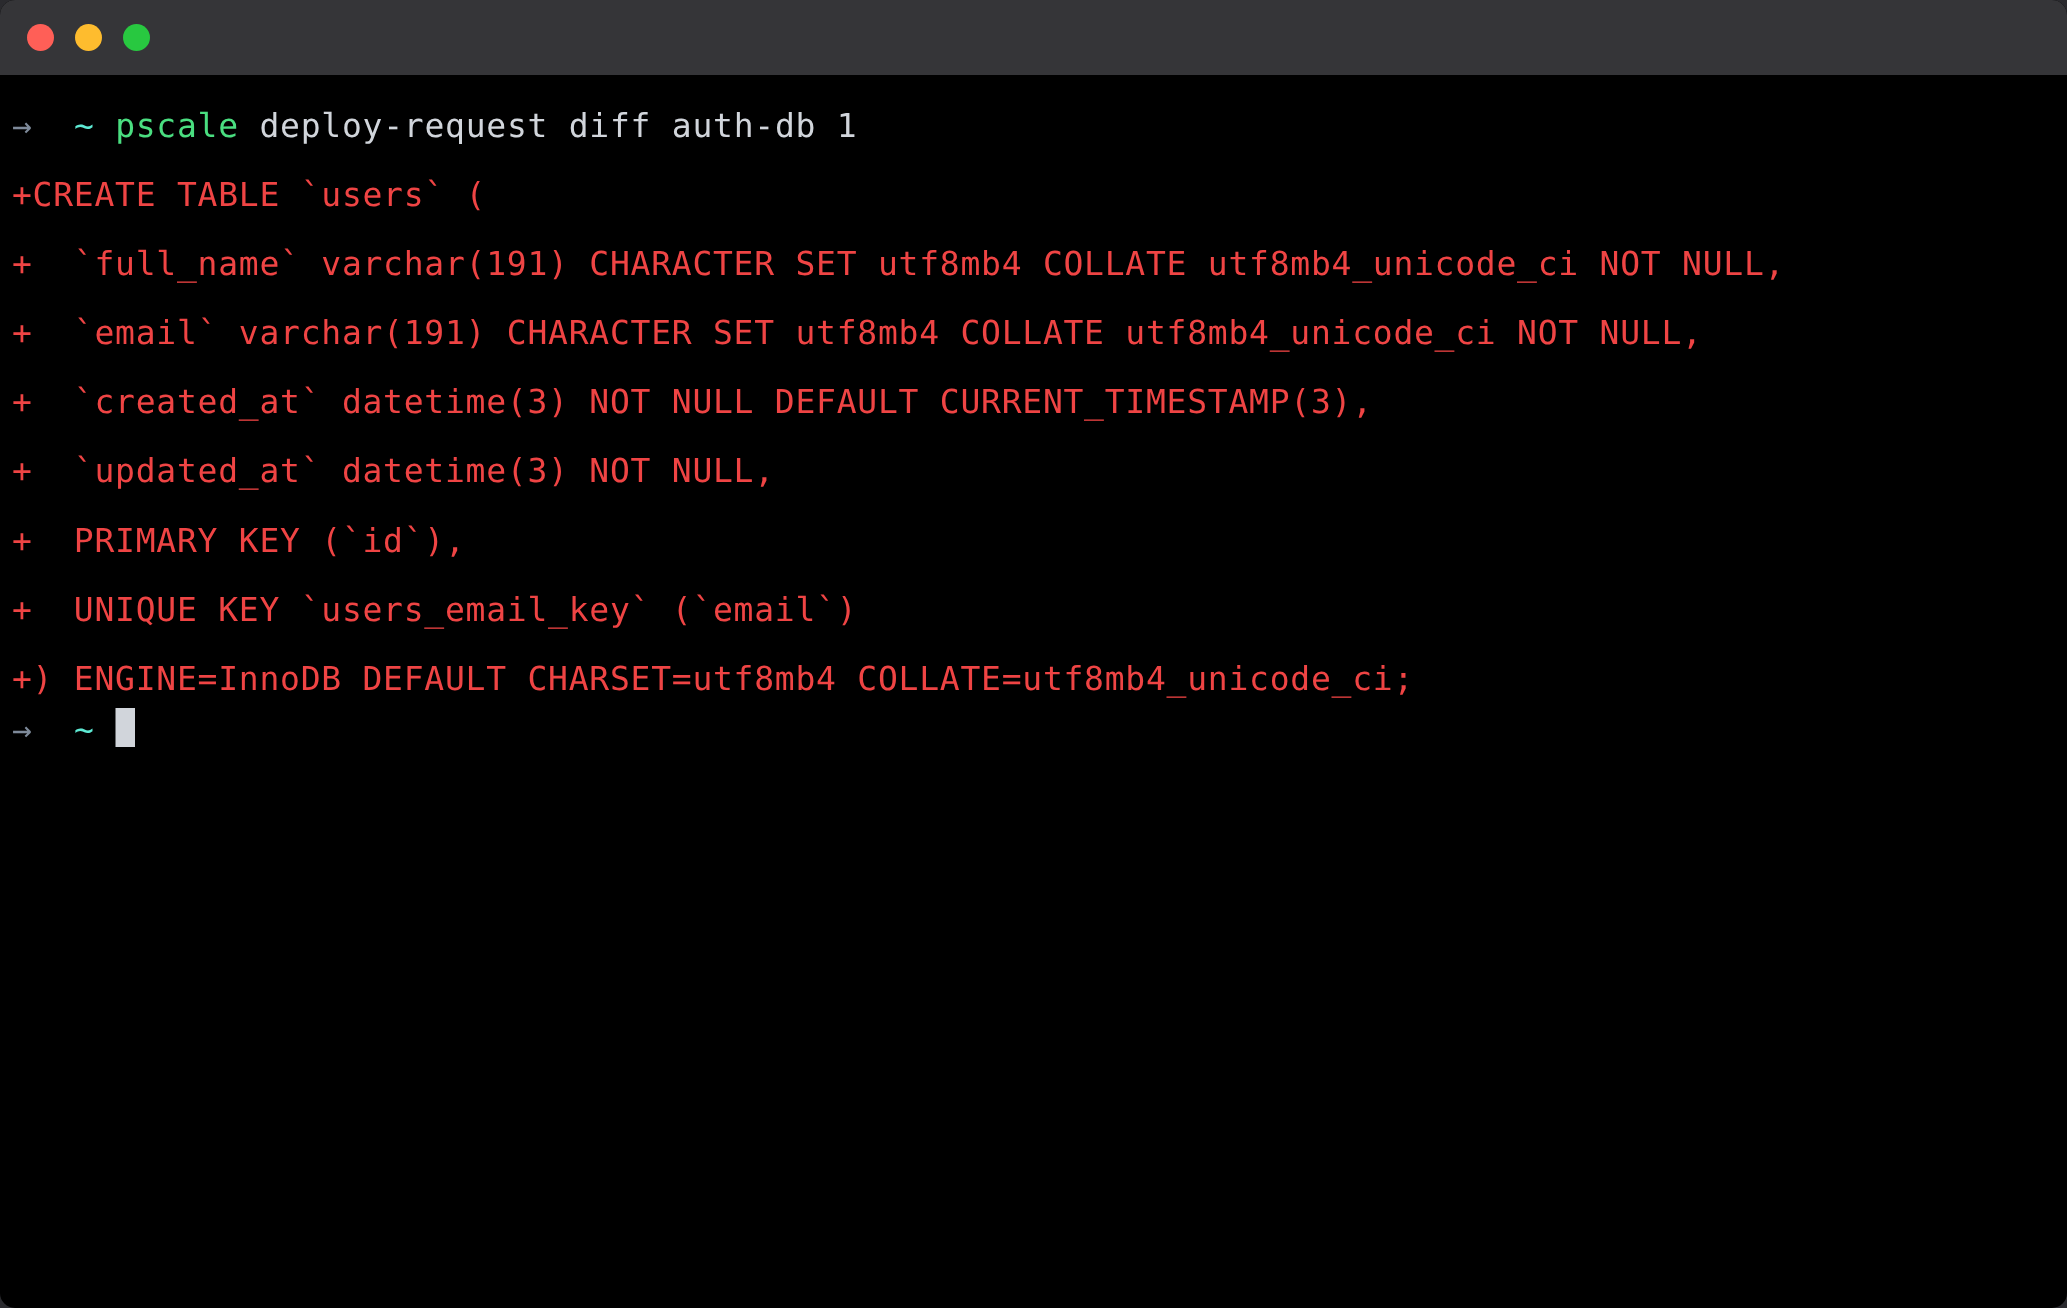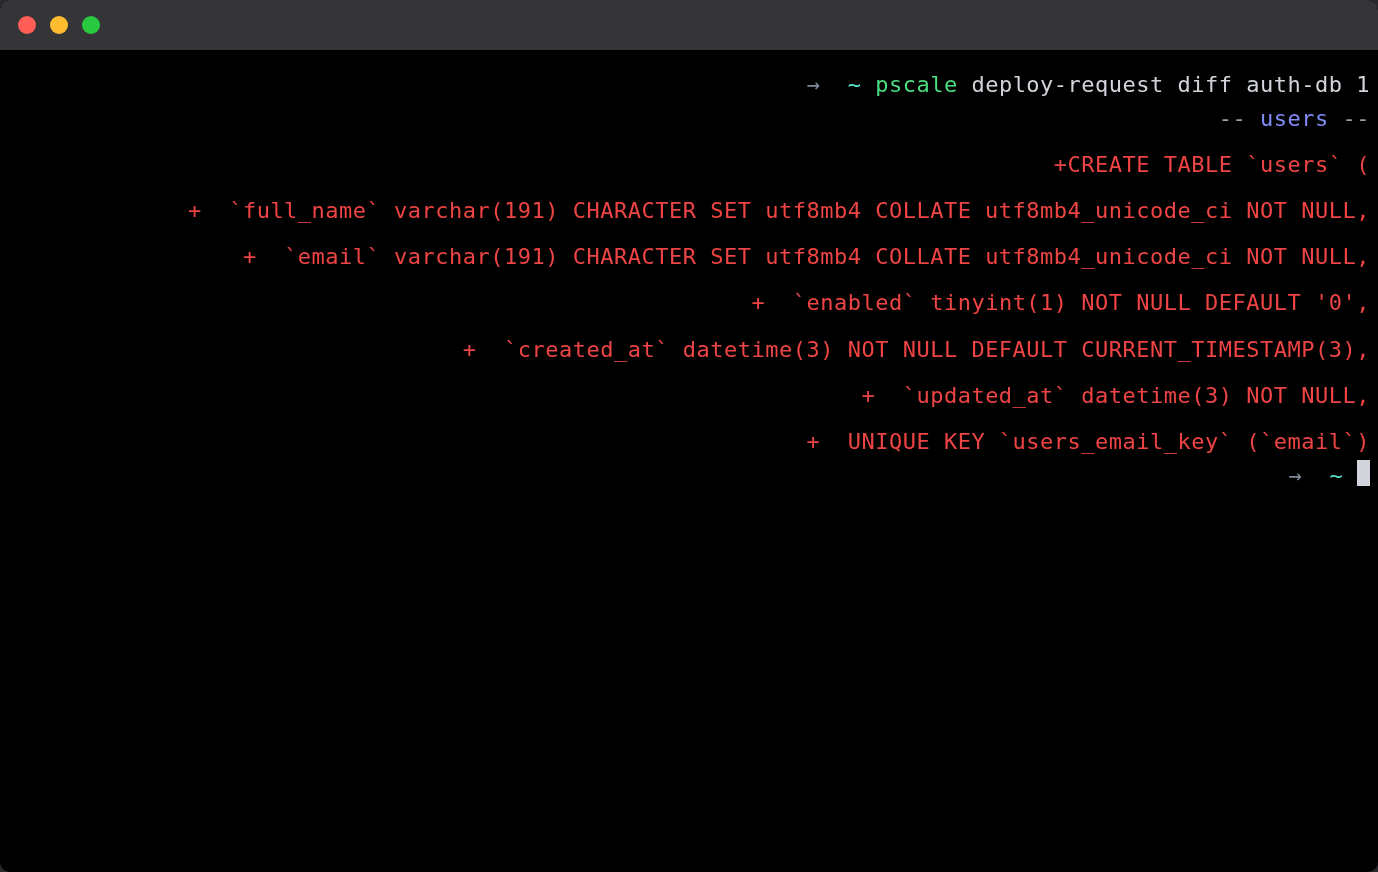--- a/index.html
+++ b/index.html
@@ -14,21 +14,20 @@
       height: 872px;
       overflow: hidden;
     }
     .terminal-window {
       background: #000000;
       border-radius: 10px;
       width: 100%;
       height: 100%;
       display: flex;
       flex-direction: column;
-      text-align: right;
     }
     .title-bar {
       background: #353538;
       height: 50px;
       border-radius: 10px 10px 0 0;
       display: flex;
       align-items: center;
       padding-left: 18px;
       gap: 14px;
     }
@@ -72,23 +71,23 @@
 <body>
 
 <div class="terminal-window">
   <div class="title-bar">
     <div class="traffic-light red"></div>
     <div class="traffic-light yellow"></div>
     <div class="traffic-light green"></div>
   </div>
   <div class="terminal-body">
     <div class="line"><span class="arrow">→</span>  <span class="tilde">~</span> <span class="cmd-name">pscale</span> <span class="cmd-args">deploy-request diff auth-db 1</span></div>
-    <div class="line"><span class="comment-dashes">-- </span><span class="comment">users</span><span class="comment-dashes"> --</span></div>
     <div class="line diff-add">+CREATE TABLE `users` (</div>
     <div class="line diff-add">+  `full_name` varchar(191) CHARACTER SET utf8mb4 COLLATE utf8mb4_unicode_ci NOT NULL,</div>
     <div class="line diff-add">+  `email` varchar(191) CHARACTER SET utf8mb4 COLLATE utf8mb4_unicode_ci NOT NULL,</div>
-    <div class="line diff-add">+  `enabled` tinyint(1) NOT NULL DEFAULT '0',</div>
     <div class="line diff-add">+  `created_at` datetime(3) NOT NULL DEFAULT CURRENT_TIMESTAMP(3),</div>
     <div class="line diff-add">+  `updated_at` datetime(3) NOT NULL,</div>
+    <div class="line diff-add">+  PRIMARY KEY (`id`),</div>
     <div class="line diff-add">+  UNIQUE KEY `users_email_key` (`email`)</div>
+    <div class="line diff-add">+) ENGINE=InnoDB DEFAULT CHARSET=utf8mb4 COLLATE=utf8mb4_unicode_ci;</div>
     <div class="line"><span class="arrow">→</span>  <span class="tilde">~</span> <span class="cursor"></span></div>
   </div>
 </div>
 
 </body></html>

